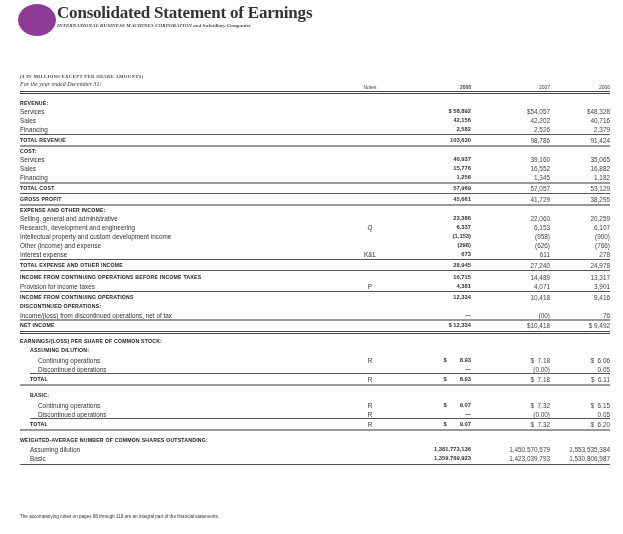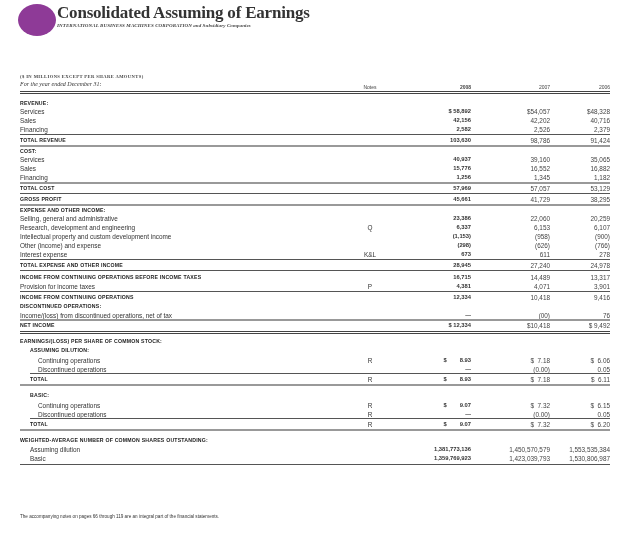--- a/index.html
+++ b/index.html
@@ -22,21 +22,21 @@
   .row .v { position:absolute; text-align:right; white-space:nowrap; }
   .row .v1 { left:395px; width:76px; font-weight:bold; font-size:5.8px; color:#333; }
   .row .v2 { left:480px; width:70px; color:#444; }
   .row .v3 { left:550px; width:60px; color:#444; }
   .footnote { position:absolute; left:20px; top:514px; font-size:4.6px; color:#333; }
 </style>
 </head>
 <body>
 
 <div class="logo"></div>
-<div class="title">Consolidated Assuming of Earnings</div>
+<div class="title">Consolidated Statement of Earnings</div>
 <div class="subtitle">INTERNATIONAL BUSINESS MACHINES CORPORATION and Subsidiary Companies</div>
 <div class="units">($ IN MILLIONS EXCEPT PER SHARE AMOUNTS)</div>
 <div class="yearended">For the year ended December 31:</div>
 
 <div class="hdr" style="left:355px;width:30px;text-align:center;">Notes</div>
 <div class="hdr" style="left:430px;width:41px;font-weight:bold;">2008</div>
 <div class="hdr" style="left:510px;width:40px;">2007</div>
 <div class="hdr" style="left:570px;width:40px;">2006</div>
 
 <div class="dbl" style="top:91px;"></div>

